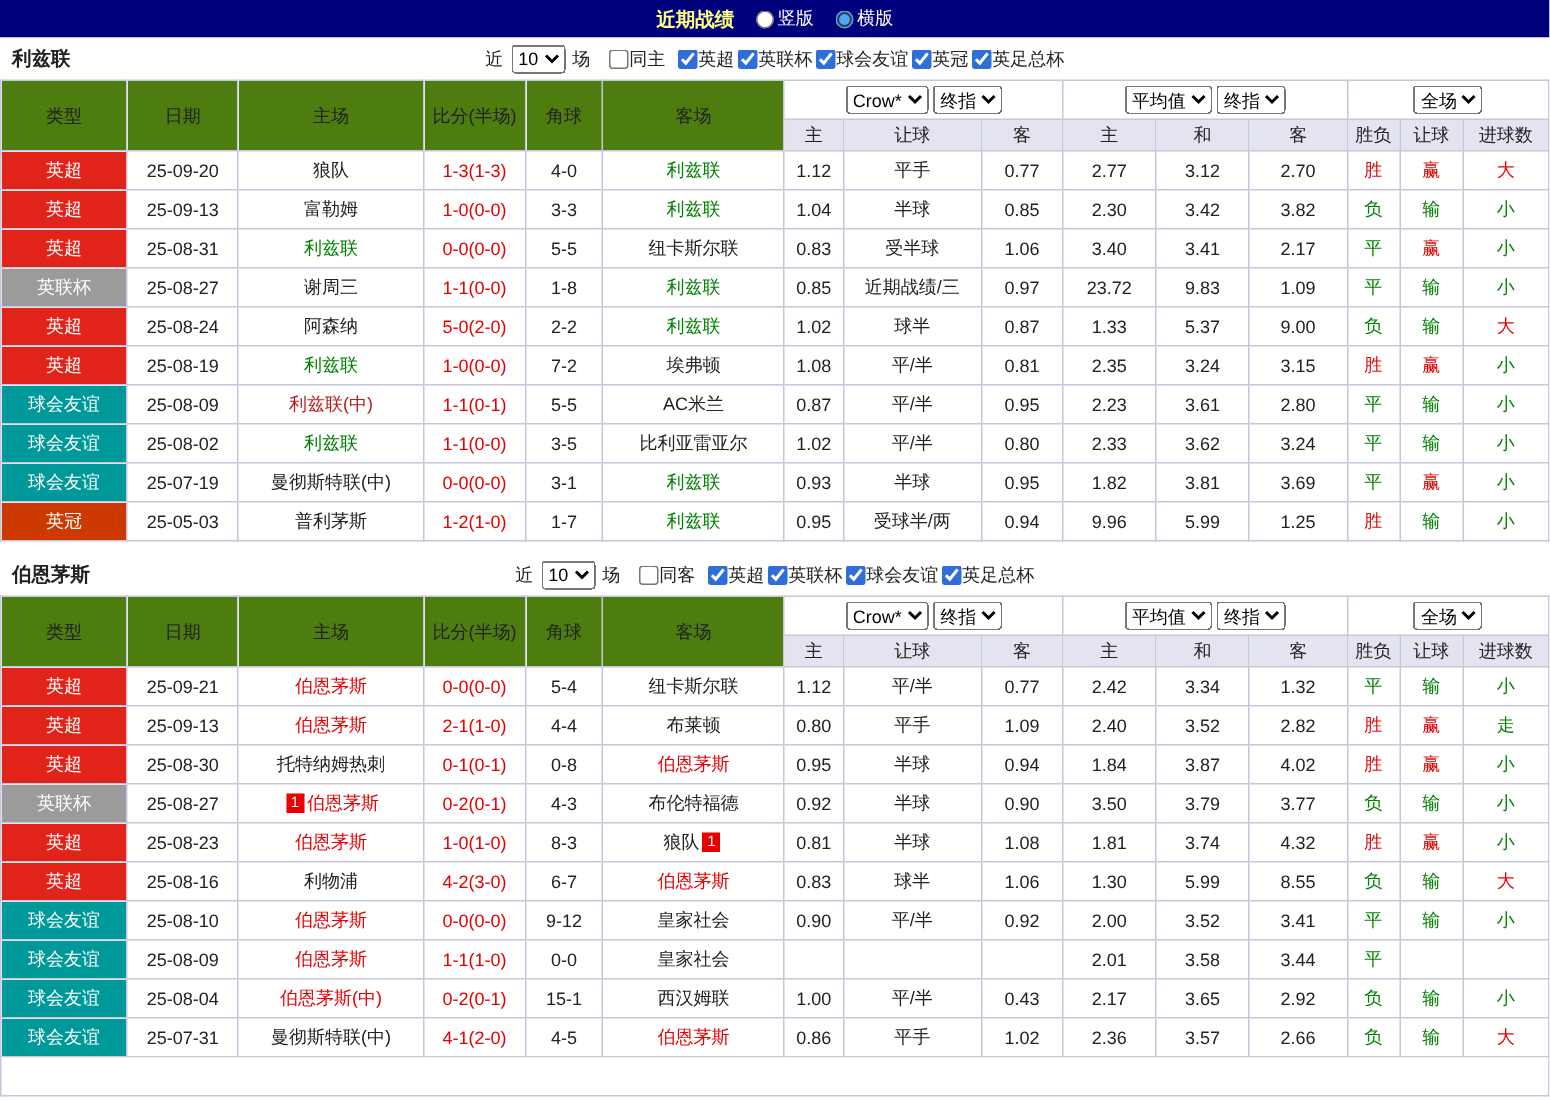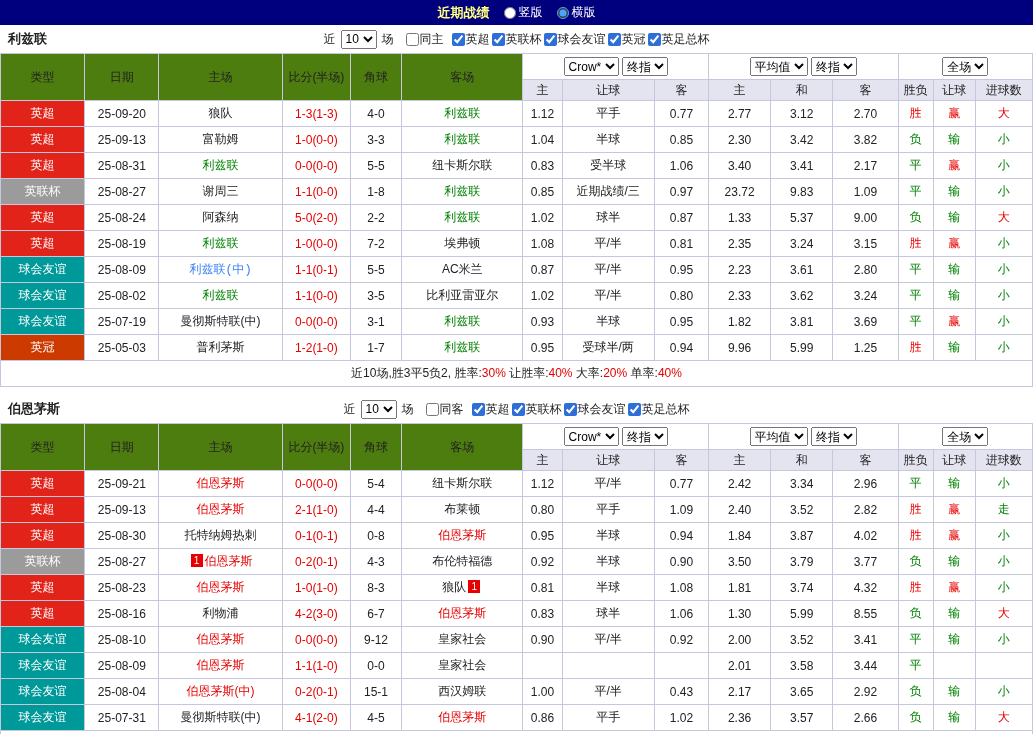--- a/index.html
+++ b/index.html
@@ -242,21 +242,21 @@
           <td>2.35</td>
           <td>3.24</td>
           <td>3.15</td>
           <td style="color: rgb(230, 0, 0);">胜</td>
           <td style="color: rgb(230, 0, 0);">赢</td>
           <td style="color: rgb(0, 128, 0);">小</td>
         </tr>
         <tr>
           <td class="type-cell" style="background: rgb(0, 153, 153);">球会友谊</td>
           <td>25-08-09</td>
-          <td class="team-cell"><span style="color: #3b82f6; font-family: Liberation Mono, monospace;">利兹联(中)</span></td>
+          <td class="team-cell"><span style="color: #b91c1c;">利兹联(中)</span></td>
           <td class="score-cell">1-1(0-1)</td>
           <td>5-5</td>
           <td class="team-cell"><span>AC米兰</span></td>
           <td>0.87</td>
           <td>平/半</td>
           <td>0.95</td>
           <td>2.23</td>
           <td>3.61</td>
           <td>2.80</td>
           <td style="color: rgb(0, 128, 0);">平</td>
@@ -309,21 +309,20 @@
           <td>0.94</td>
           <td>9.96</td>
           <td>5.99</td>
           <td>1.25</td>
           <td style="color: rgb(230, 0, 0);">胜</td>
           <td style="color: rgb(0, 128, 0);">输</td>
           <td style="color: rgb(0, 128, 0);">小</td>
         </tr>
       </tbody>
   </table>
-  <div class="summary-bar"><span class="sum-label">近10场,胜3平5负2, 胜率:</span><span class="sum-value">30%</span><span class="sum-label"> 让胜率:</span><span class="sum-value">40%</span><span class="sum-label"> 大率:</span><span class="sum-value">20%</span><span class="sum-label"> 单率:</span><span class="sum-value">40%</span></div>
 </section>
 
 <section class="match-section section2">
   <div class="section-header">
     <span class="team-name">伯恩茅斯</span>
     <div class="filter-bar">
         <span class="f-txt">近</span>
         <select class="count-select"><option>10</option></select>
         <span class="f-txt">场</span>
         <label class="cb-wrap gap">
@@ -404,21 +403,21 @@
           <td>25-09-21</td>
           <td class="team-cell"><span style="color: rgb(230, 0, 0);">伯恩茅斯</span></td>
           <td class="score-cell">0-0(0-0)</td>
           <td>5-4</td>
           <td class="team-cell"><span>纽卡斯尔联</span></td>
           <td>1.12</td>
           <td>平/半</td>
           <td>0.77</td>
           <td>2.42</td>
           <td>3.34</td>
-          <td>2.96</td>
+          <td>1.32</td>
           <td style="color: rgb(0, 128, 0);">平</td>
           <td style="color: rgb(0, 128, 0);">输</td>
           <td style="color: rgb(0, 128, 0);">小</td>
         </tr>
         <tr>
           <td class="type-cell" style="background: rgb(226, 35, 26);">英超</td>
           <td>25-09-13</td>
           <td class="team-cell"><span style="color: rgb(230, 0, 0);">伯恩茅斯</span></td>
           <td class="score-cell">2-1(1-0)</td>
           <td>4-4</td>

